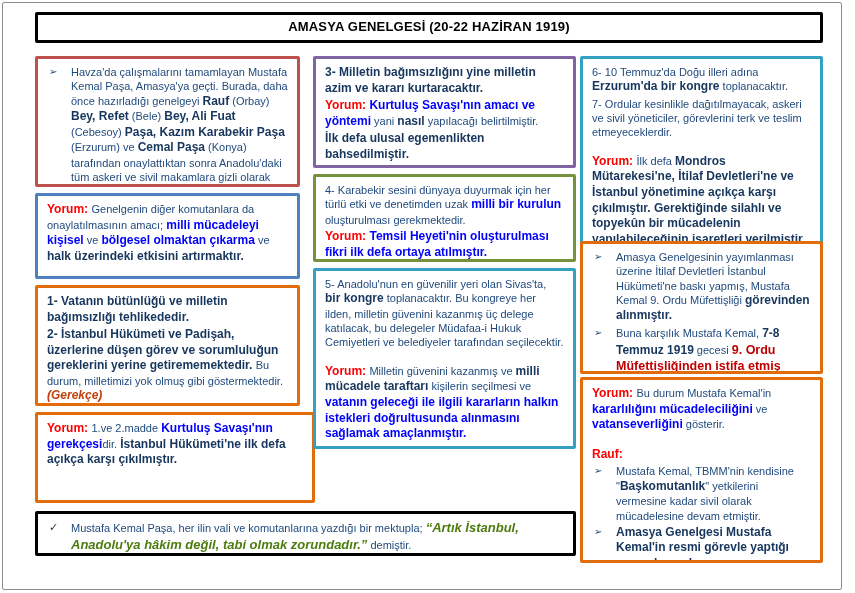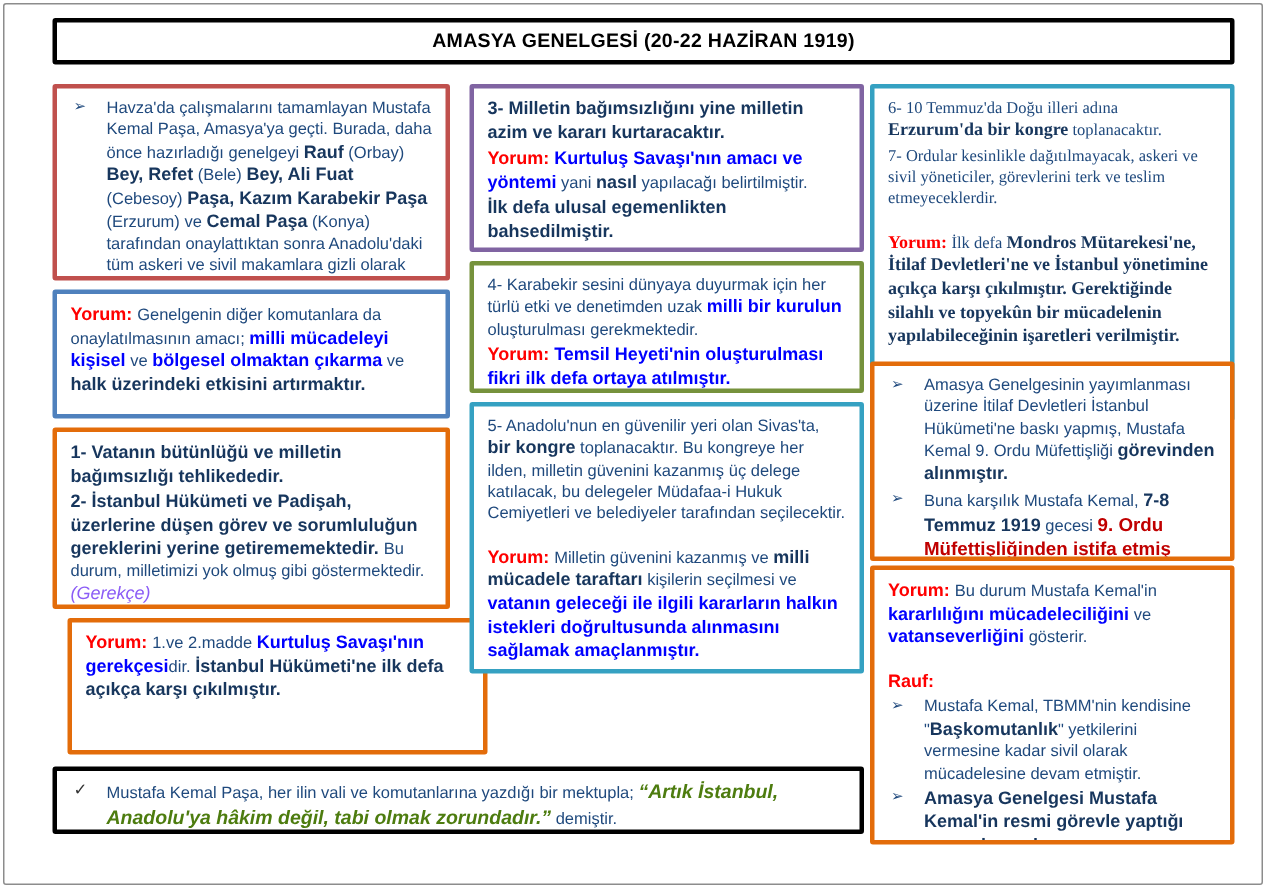--- a/index.html
+++ b/index.html
@@ -15,21 +15,21 @@
   .para{margin:0 0 2px 0;}
   .spacer{height:12px;}
   .center{text-align:center;}
   .has-bullet{position:relative;padding-left:24px;}
   .bullet-glyph{position:absolute;left:2px;top:0;color:#1F497D;font-size:10px;}
   .footer-box .bullet-glyph{color:#333;font-size:11px;}
   
   .r-navy{color:#1F497D;}
   .r-navy-bold{color:#17365D;font-weight:bold;font-size:12px;}
   .r-blue-bold{color:#0000FF;font-weight:bold;font-size:12px;}
-  .r-blue-bold-italic{color:#8b5cf6;font-weight:normal;font-style:italic;font-size:12px;}
+  .r-blue-bold-italic{color:#c2410c;font-weight:bold;font-style:italic;font-size:12px;}
   .r-red-bold{color:#FF0000;font-weight:bold;font-size:12px;}
   .r-darkred-bold{color:#C00000;font-weight:bold;font-size:12.5px;}
   .r-black{color:#1a1a1a;}
   .r-navy-bold-italic{color:#4d7c0f;font-weight:bold;font-style:italic;font-size:13px;}
 </style>
 </head>
 <body>
 
 <div class="canvas">
   <div class="page-frame"></div>
@@ -42,21 +42,21 @@
 
   <section class="box" style="left: 35px; top: 193px; width: 265px; height: 86px; border-color: rgb(79, 129, 189);">
       <div class="para"><span class="r-red-bold">Yorum: </span><span class="r-navy">Genelgenin diğer komutanlara da onaylatılmasının amacı; </span><span class="r-blue-bold">milli mücadeleyi kişisel</span><span class="r-navy"> ve </span><span class="r-blue-bold">bölgesel olmaktan çıkarma</span><span class="r-navy"> ve </span><span class="r-navy-bold">halk üzerindeki etkisini artırmaktır.</span></div>
     </section>
 
   <section class="box" style="left: 35px; top: 285px; width: 265px; height: 121px; border-color: rgb(227, 108, 10);">
       <div class="para"><span class="r-navy-bold">1- </span><span class="r-navy-bold">Vatanın bütünlüğü ve milletin bağımsızlığı tehlikededir.</span></div>
       <div class="para"><span class="r-navy-bold">2- </span><span class="r-navy-bold">İstanbul Hükümeti ve Padişah, üzerlerine düşen görev ve sorumluluğun gereklerini yerine getirememektedir. </span><span class="r-navy">Bu durum, milletimizi yok olmuş gibi göstermektedir. </span><span class="r-blue-bold-italic">(Gerekçe)</span></div>
     </section>
 
-  <section class="box" style="left: 35px; top: 412px; width: 280px; height: 91px; border-color: rgb(227, 108, 10); margin-left: 10px;">
+  <section class="box" style="left: 35px; top: 412px; width: 280px; height: 91px; border-color: rgb(227, 108, 10);">
       <div class="para"><span class="r-red-bold">Yorum: </span><span class="r-navy">1.ve 2.madde </span><span class="r-blue-bold">Kurtuluş Savaşı'nın gerekçesi</span><span class="r-navy">dir. </span><span class="r-navy-bold">İstanbul Hükümeti'ne ilk defa açıkça karşı çıkılmıştır.</span></div>
     </section>
 
   <section class="box" style="left: 313px; top: 56px; width: 263px; height: 112px; border-color: rgb(128, 100, 162);">
       <div class="para"><span class="r-navy-bold">3- </span><span class="r-navy-bold">Milletin bağımsızlığını yine milletin azim ve kararı kurtaracaktır.</span></div>
       <div class="para"><span class="r-red-bold">Yorum: </span><span class="r-blue-bold">Kurtuluş Savaşı'nın amacı ve yöntemi</span><span class="r-navy"> yani </span><span class="r-navy-bold">nasıl</span><span class="r-navy"> yapılacağı belirtilmiştir.</span></div>
       <div class="para"><span class="r-navy-bold">İlk defa ulusal egemenlikten bahsedilmiştir.</span></div>
     </section>
 
   <section class="box" style="left: 313px; top: 174px; width: 263px; height: 88px; border-color: rgb(118, 146, 60);">
@@ -64,21 +64,21 @@
       <div class="para"><span class="r-red-bold">Yorum: </span><span class="r-blue-bold">Temsil Heyeti'nin oluşturulması fikri ilk defa ortaya atılmıştır.</span></div>
     </section>
 
   <section class="box" style="left: 313px; top: 268px; width: 263px; height: 181px; border-color: rgb(53, 161, 194);">
       <div class="para"><span class="r-navy">5- </span><span class="r-navy">Anadolu'nun en güvenilir yeri olan Sivas'ta, </span><span class="r-navy-bold">bir kongre</span><span class="r-navy"> toplanacaktır. Bu kongreye her ilden, milletin güvenini kazanmış üç delege katılacak, bu delegeler Müdafaa-i Hukuk Cemiyetleri ve belediyeler tarafından seçilecektir.</span></div>
       <div class="spacer"></div>
       <div class="para"><span class="r-red-bold">Yorum: </span><span class="r-navy">Milletin güvenini kazanmış ve </span><span class="r-navy-bold">milli mücadele taraftarı</span><span class="r-navy"> kişilerin seçilmesi ve </span><span class="r-blue-bold">vatanın geleceği ile ilgili kararların halkın istekleri doğrultusunda alınmasını sağlamak amaçlanmıştır.</span></div>
     </section>
 
 
-  <section class="box" style="left: 580px; top: 56px; width: 243px; height: 225px; border-color: rgb(53, 161, 194); font-family: Liberation Serif, serif;">
+  <section class="box" style="left: 580px; top: 56px; width: 243px; height: 225px; border-color: rgb(53, 161, 194);">
       <div class="para"><span class="r-navy">6- </span><span class="r-navy">10 Temmuz'da Doğu illeri adına </span><span class="r-navy-bold">Erzurum'da bir kongre</span><span class="r-navy"> toplanacaktır.</span></div>
       <div class="para"><span class="r-navy">7- </span><span class="r-navy">Ordular kesinlikle dağıtılmayacak, askeri ve sivil yöneticiler, görevlerini terk ve teslim etmeyeceklerdir.</span></div>
       <div class="spacer"></div>
       <div class="para"><span class="r-red-bold">Yorum: </span><span class="r-navy">İlk defa </span><span class="r-navy-bold">Mondros Mütarekesi'ne, İtilaf Devletleri'ne ve İstanbul yönetimine açıkça karşı çıkılmıştır.  Gerektiğinde silahlı ve topyekûn bir mücadelenin yapılabileceğinin işaretleri verilmiştir.</span></div>
     </section>
 
   <section class="box" style="left: 580px; top: 241px; width: 243px; height: 133px; border-color: rgb(227, 108, 10);">
       <div class="para has-bullet"><span class="bullet-glyph">➢</span><span class="r-navy">Amasya Genelgesinin yayımlanması üzerine İtilaf Devletleri İstanbul Hükümeti'ne baskı yapmış, Mustafa Kemal 9. Ordu Müfettişliği </span><span class="r-navy-bold">görevinden alınmıştır.</span></div>
       <div class="para has-bullet"><span class="bullet-glyph">➢</span><span class="r-navy">Buna karşılık Mustafa Kemal, </span><span class="r-navy-bold">7-8 Temmuz 1919</span><span class="r-navy"> gecesi </span><span class="r-darkred-bold">9. Ordu Müfettişliğinden istifa etmiş</span></div>
     </section>

